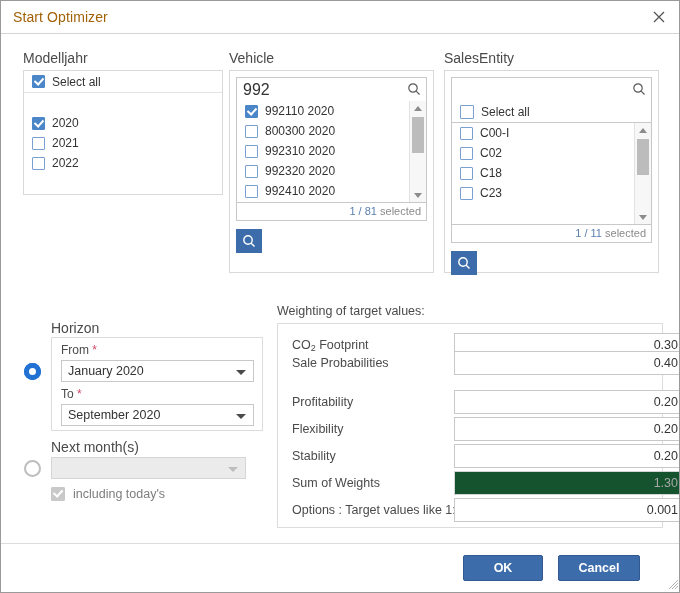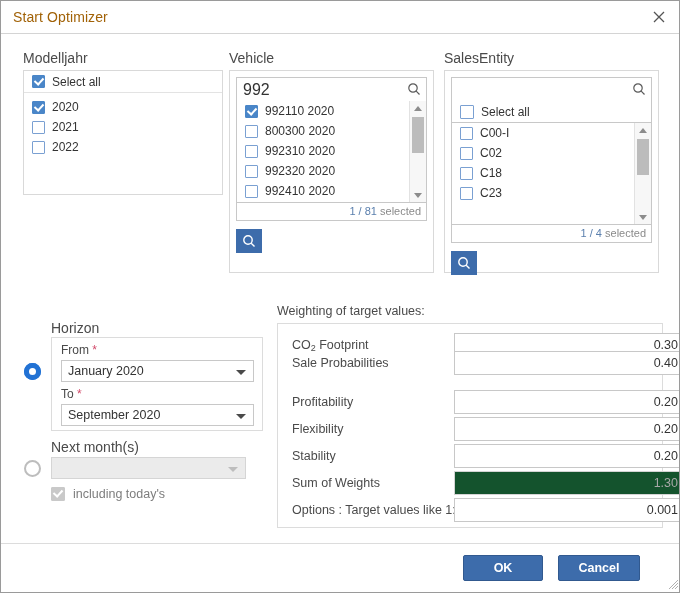--- a/index.html
+++ b/index.html
@@ -398,21 +398,21 @@
 
   <div class="selectors">
 
     <div class="sel-block" style="left:22px; top:16px; width:200px;">
       <div class="group-label">Modelljahr</div>
       <div class="panel" style="width:200px; height:125px; position:relative;">
         <div class="selall-row" style="border:none; border-bottom:1px solid #e3e3e3; height:22px;">
           <span class="cb checked"></span>
           <span class="lbl">Select all</span>
         </div>
-        <div class="list-item" style="margin-top:4px;">
+        <div class="list-item" style="margin-top:20px;">
           <span class="cb checked"></span>
           <span>2020</span>
         </div>
         <div class="list-item">
           <span class="cb"></span>
           <span>2021</span>
         </div>
         <div class="list-item">
           <span class="cb"></span>
           <span>2022</span>
@@ -522,21 +522,21 @@
             <div class="sb-arrow up">
                 <span class="tri up"></span>
               </div>
             <div class="sb-thumb" style="top:16px; height:36px;"></div>
             <div class="sb-arrow down">
                 <span class="tri down"></span>
               </div>
           </div>
         </div>
 
-        <div class="count-row"><span class="num">1 / 4</span><span> selected</span></div>
+        <div class="count-row"><span class="num">1 / 11</span><span> selected</span></div>
 
         <div class="icon-btn" style="margin-top:8px;">
           <svg width="14" height="14" viewBox="0 0 14 14">
               <circle cx="6" cy="6" r="4.2" stroke="#fff" stroke-width="1.4" fill="none"></circle>
               <path d="M9.2 9.2 L12.5 12.5" stroke="#fff" stroke-width="1.4"></path>
             </svg>
         </div>
       </div>
     </div>
   </div>

